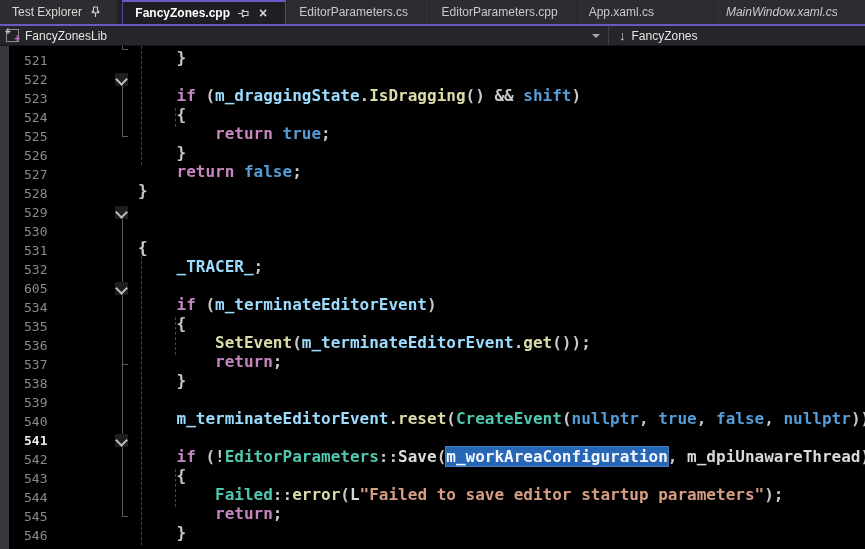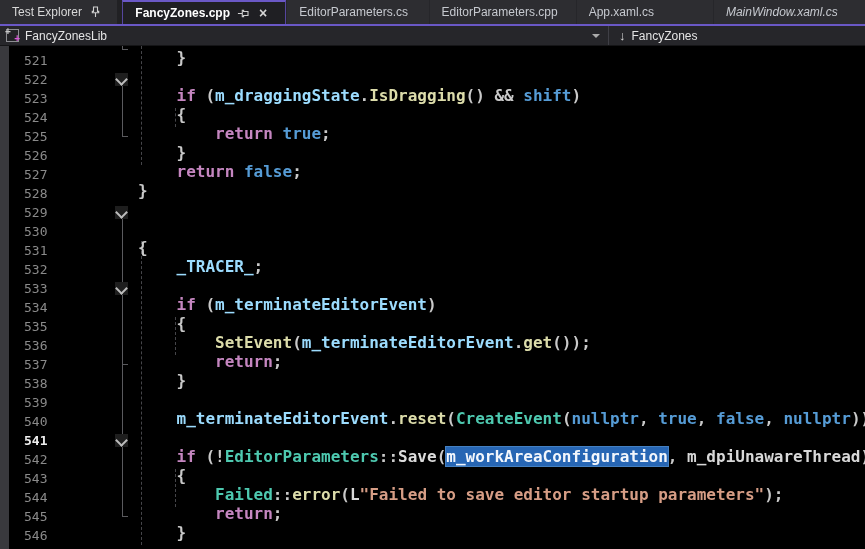--- a/index.html
+++ b/index.html
@@ -185,21 +185,21 @@
         </div>
         <div class="code-row" style="top: 195px;">
           <span class="ln-num">531</span>
           <span class="code-text"><span class="tk-pun">    </span><span class="tk-mem">_TRACER_</span><span class="tk-pun">;</span></span>
         </div>
         <div class="code-row" style="top: 214px;">
           <span class="ln-num">532</span>
           <span class="code-text"></span>
         </div>
         <div class="code-row" style="top: 233px;">
-          <span class="ln-num">533</span>
+          <span class="ln-num">605</span>
           <span class="fold-chev"></span>
           <span class="code-text"><span class="tk-pun">    </span><span class="tk-ctl">if</span><span class="tk-pun"> (</span><span class="tk-mem">m_terminateEditorEvent</span><span class="tk-pun">)</span></span>
         </div>
         <div class="code-row" style="top: 252px;">
           <span class="ln-num">534</span>
           <span class="code-text"><span class="tk-pun">    {</span></span>
         </div>
         <div class="code-row" style="top: 271px;">
           <span class="ln-num">535</span>
           <span class="code-text"><span class="tk-pun">        </span><span class="tk-fn">SetEvent</span><span class="tk-pun">(</span><span class="tk-mem">m_terminateEditorEvent</span><span class="tk-pun">.</span><span class="tk-fn">get</span><span class="tk-pun">());</span></span>

